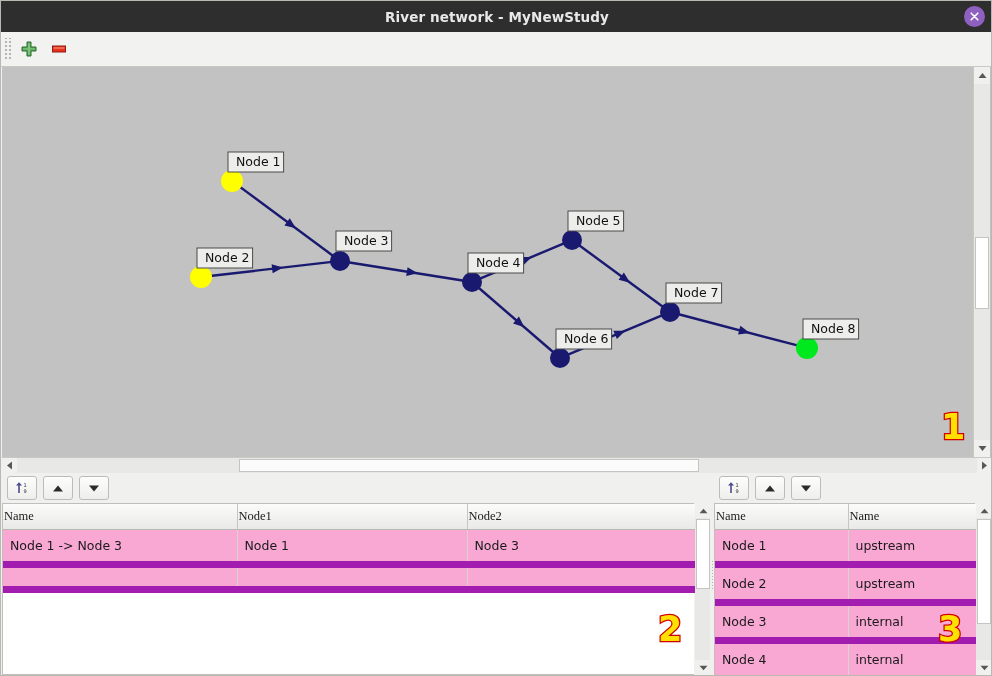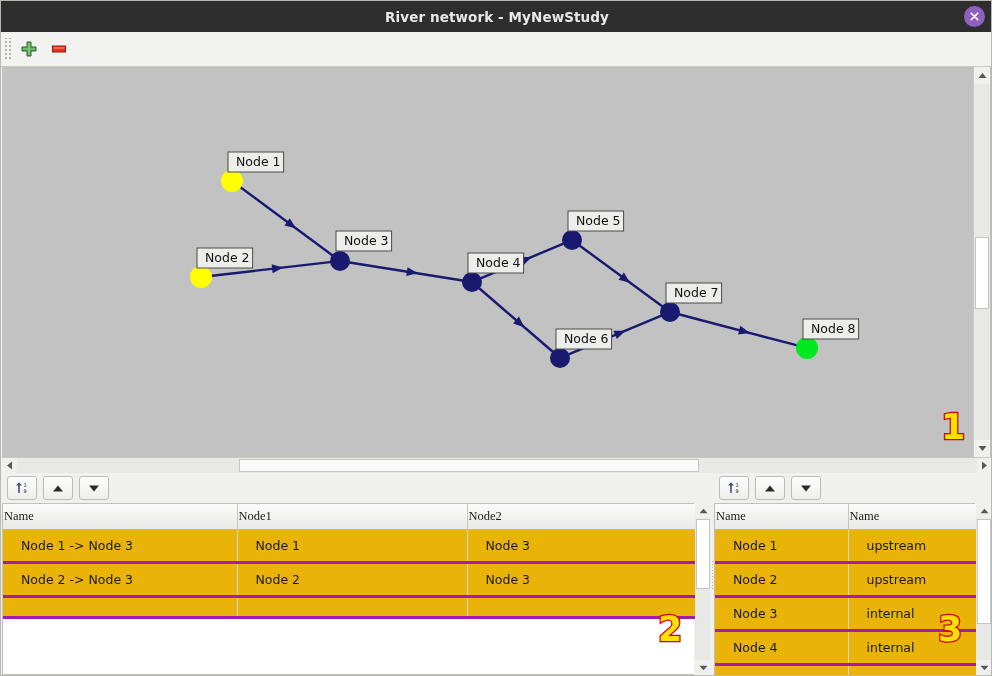--- a/index.html
+++ b/index.html
@@ -201,24 +201,24 @@
     background: linear-gradient(#fbfbfb, #e9e9e7);
     border-right: 1px solid #c6c6c1;
     border-bottom: 1px solid #b8b8b3;
     font-weight: normal;
     text-align: left;
     color: #1a1a1a;
     font-family: Liberation Serif, serif;
   }
   table.grid td {
     height: 29px;
-    padding-left: 18px;
+    padding-left: 7px;
     border-right: 1px solid #d4d4d0;
-    border-bottom: 3px solid #a21caf;
-    background: #eab308;
+    border-bottom: 7px solid #a21caf;
+    background: #f9a8d4;
     white-space: nowrap;
     overflow: hidden;
   }
   table.grid td.empty { height: 16px; }
 
   .pane-vscroll {
     position: absolute;
     right: 0; top: 30px;
     width: 16px; height: 172px;
     background: #f0f0ef;
@@ -408,25 +408,20 @@
               <th>Node2</th>
             </tr>
           </thead>
         <tbody>
             <tr>
               <td>Node 1 -&gt; Node 3</td>
               <td>Node 1</td>
               <td>Node 3</td>
             </tr>
             <tr>
-              <td>Node 2 -&gt; Node 3</td>
-              <td>Node 2</td>
-              <td>Node 3</td>
-            </tr>
-            <tr>
               <td class="empty"></td>
               <td class="empty"></td>
               <td class="empty"></td>
             </tr>
           </tbody>
       </table>
     </div>
     <div class="pane-vscroll">
       <div class="track"></div>
       <div class="pane-sb-arrow up">

